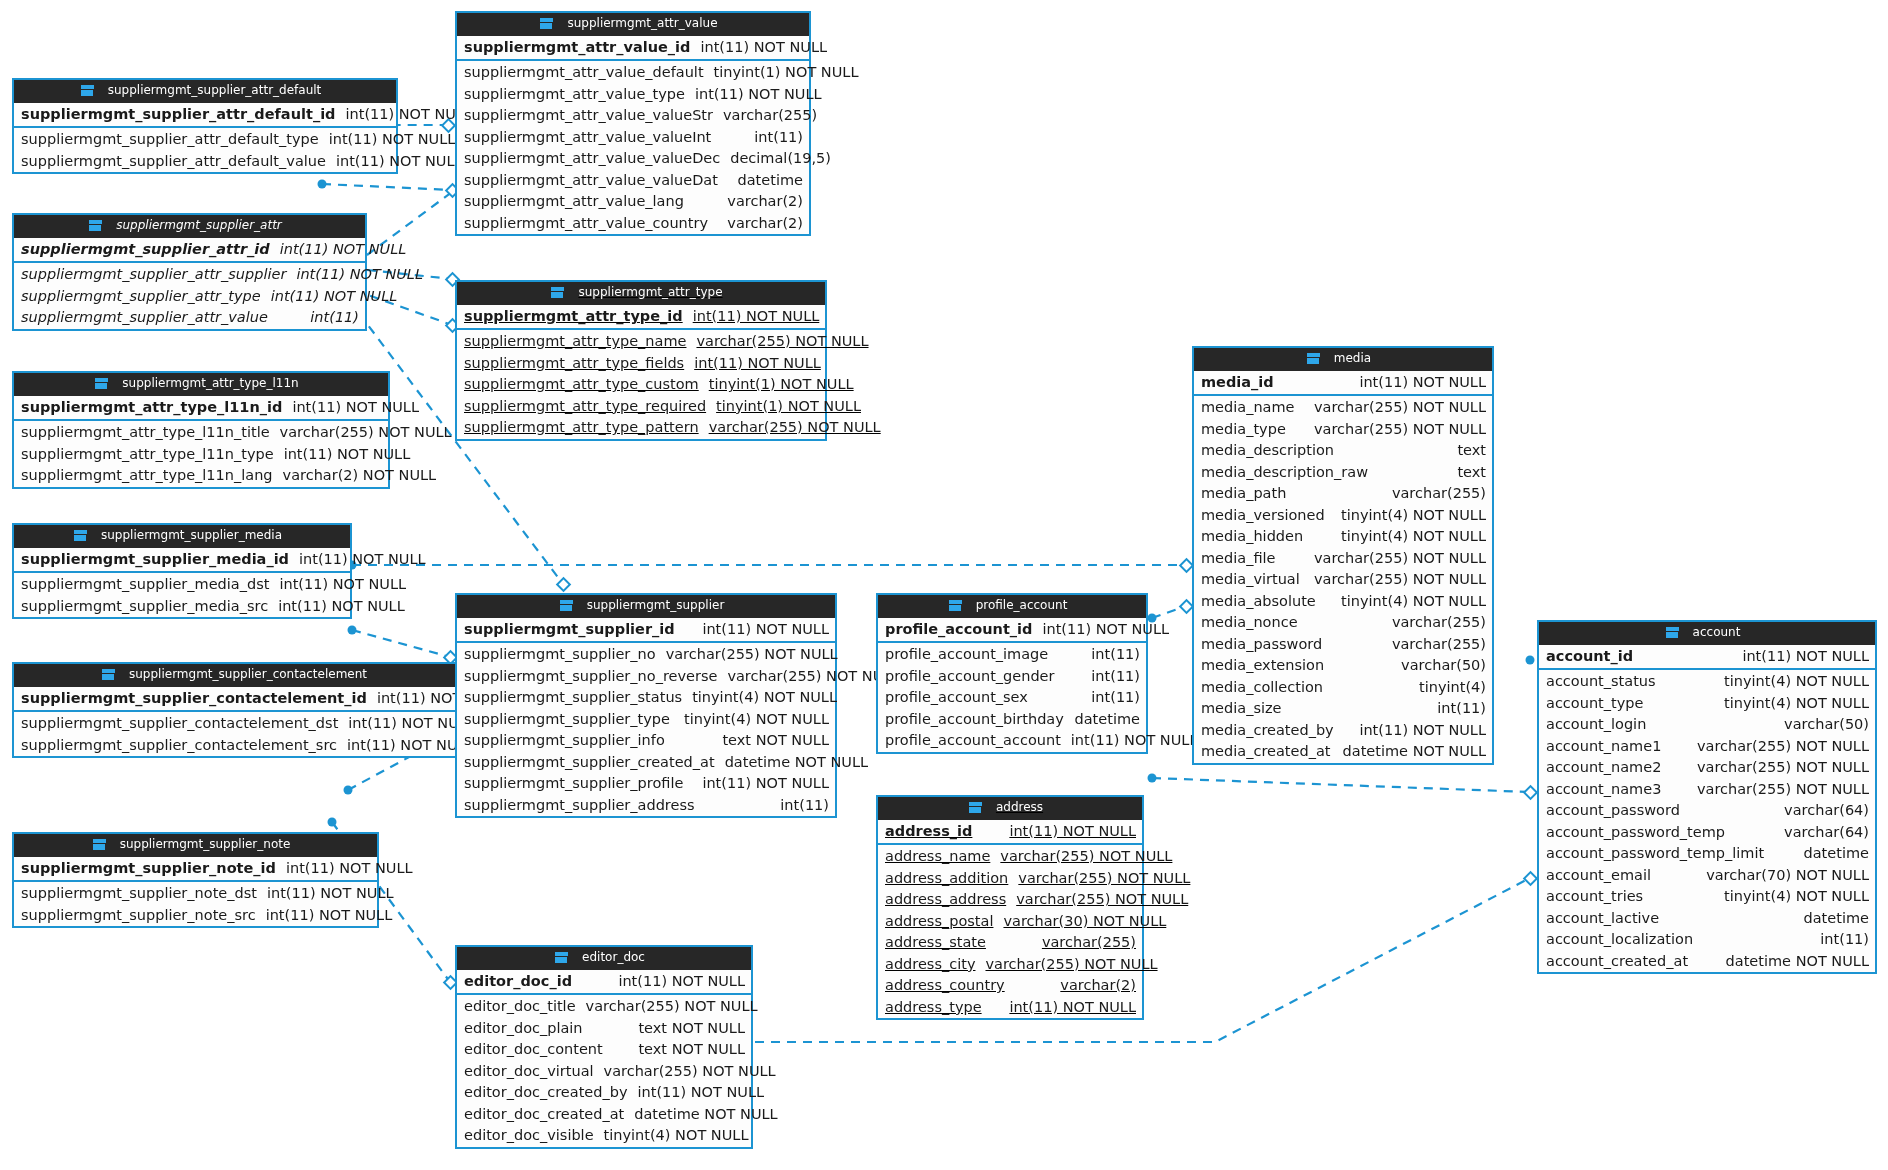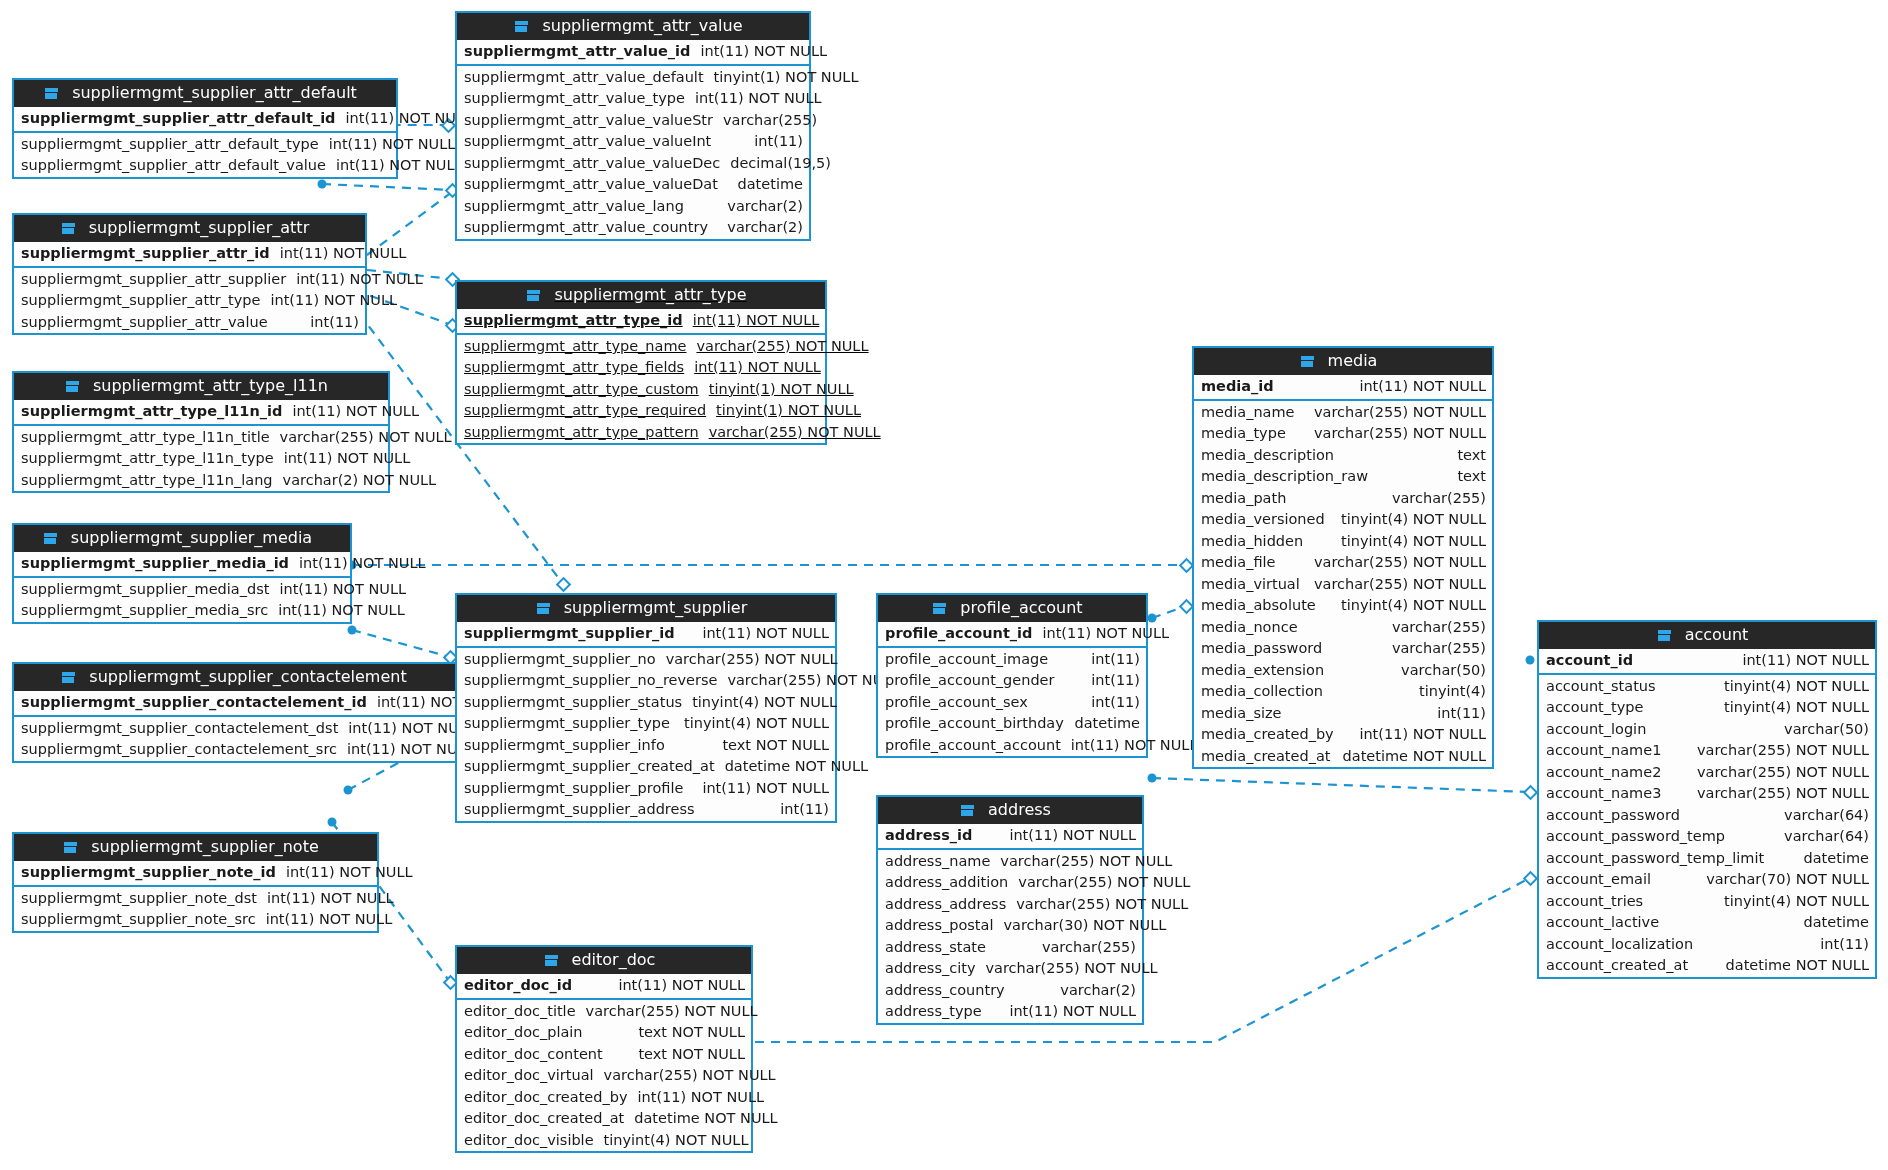--- a/index.html
+++ b/index.html
@@ -23,21 +23,21 @@
   }
   .entity {
     position: absolute;
     border: 2px solid #1c94d2;
     background: #fdfdfd;
     z-index: 5;
   }
   .entity-header {
     background: #272727;
     color: #ffffff;
-    font-size: 16px;
+    font-size: 12px;
     text-align: center;
     padding: 4px 14px 5px 6px;
     line-height: 1.15;
     white-space: nowrap;
     display: flex;
     align-items: center;
     justify-content: center;
     gap: 14px;
   }
   .tbl-icon {
@@ -150,21 +150,21 @@
           <div class="row">
             <span>suppliermgmt_supplier_attr_default_type</span>
             <span class="col-type">int(11) NOT NULL</span>
           </div>
           <div class="row">
             <span>suppliermgmt_supplier_attr_default_value</span>
             <span class="col-type">int(11) NOT NULL</span>
           </div>
         </div>
       </div>
-      <div class="entity" style="left: 12px; top: 213px; width: 355px;">
+      <div class="entity" style="left: 12px; top: 213px; width: 355px; font-style: italic;">
         <div class="entity-header">
           <span class="tbl-icon"></span>
           <span>suppliermgmt_supplier_attr</span>
         </div>
         <div class="row pk-row">
           <span>suppliermgmt_supplier_attr_id</span>
           <span class="col-type">int(11) NOT NULL</span>
         </div>
         <div class="fields">
           <div class="row">
@@ -450,21 +450,21 @@
           <div class="row">
             <span>profile_account_birthday</span>
             <span class="col-type">datetime</span>
           </div>
           <div class="row">
             <span>profile_account_account</span>
             <span class="col-type">int(11) NOT NULL</span>
           </div>
         </div>
       </div>
-      <div class="entity" style="left: 876px; top: 795px; width: 268px;">
+      <div class="entity" style="left: 876px; top: 795px; width: 268px; text-decoration: underline;">
         <div class="entity-header">
           <span class="tbl-icon"></span>
           <span>address</span>
         </div>
         <div class="row pk-row">
           <span>address_id</span>
           <span class="col-type">int(11) NOT NULL</span>
         </div>
         <div class="fields">
           <div class="row">

